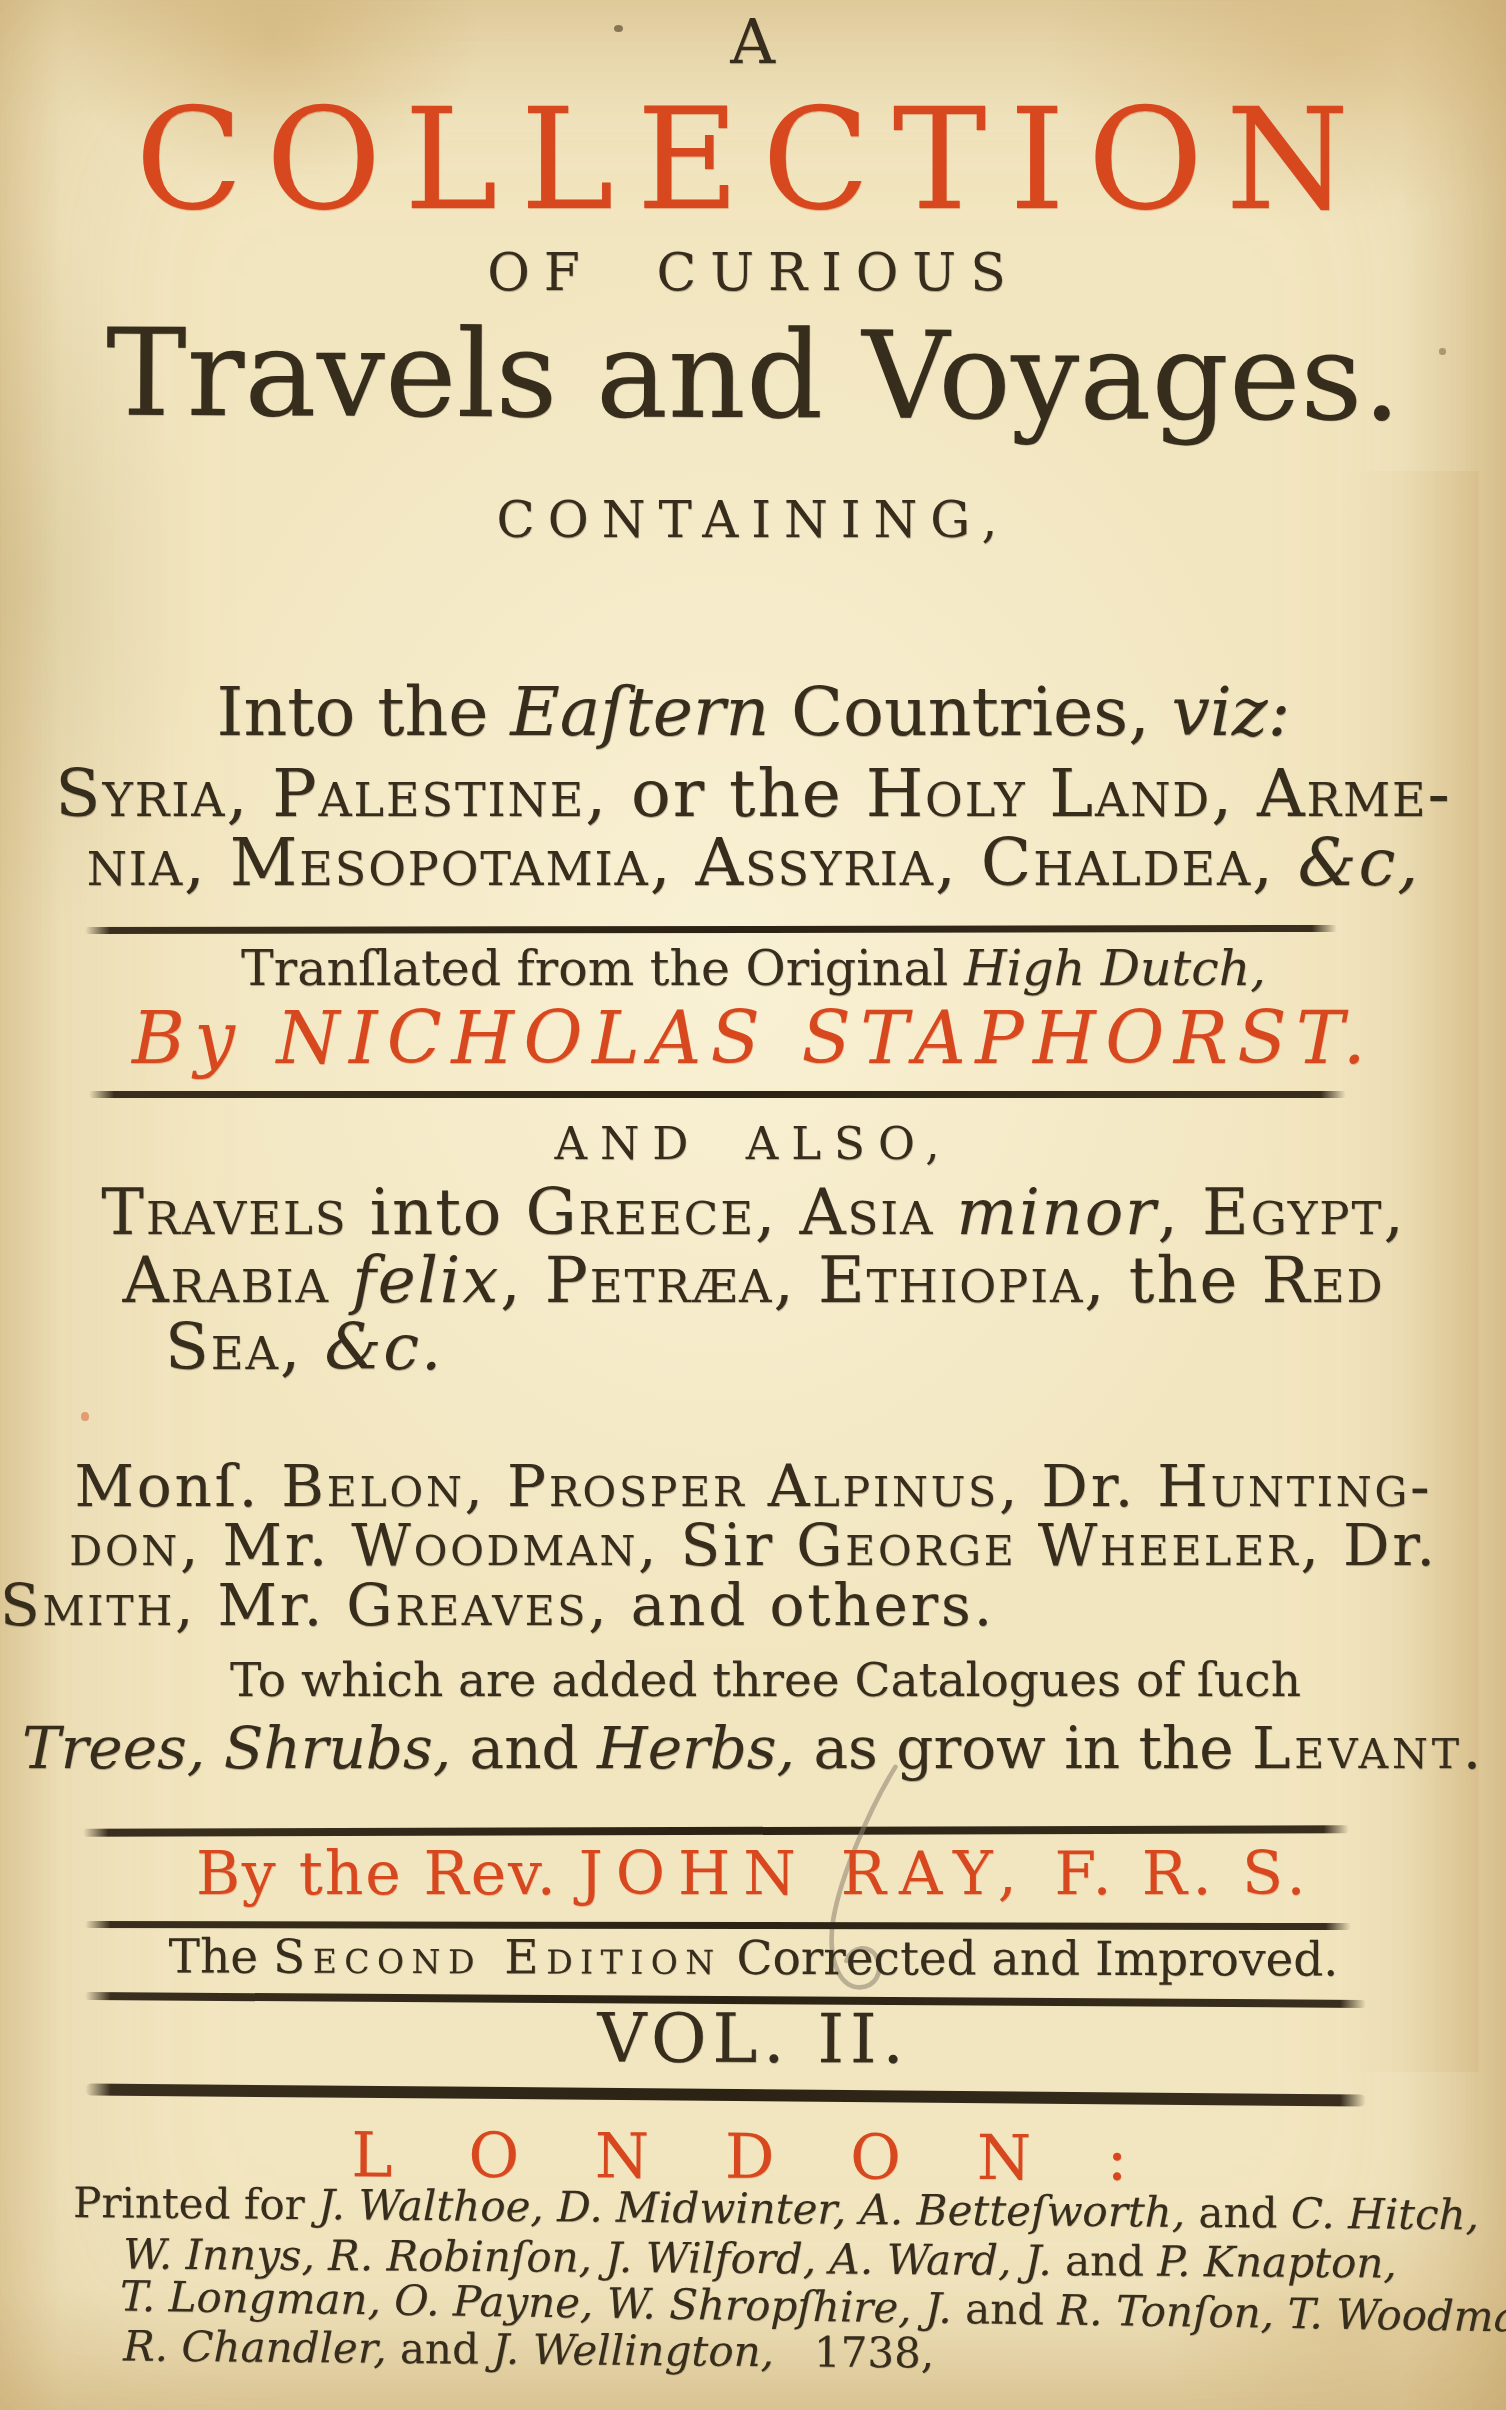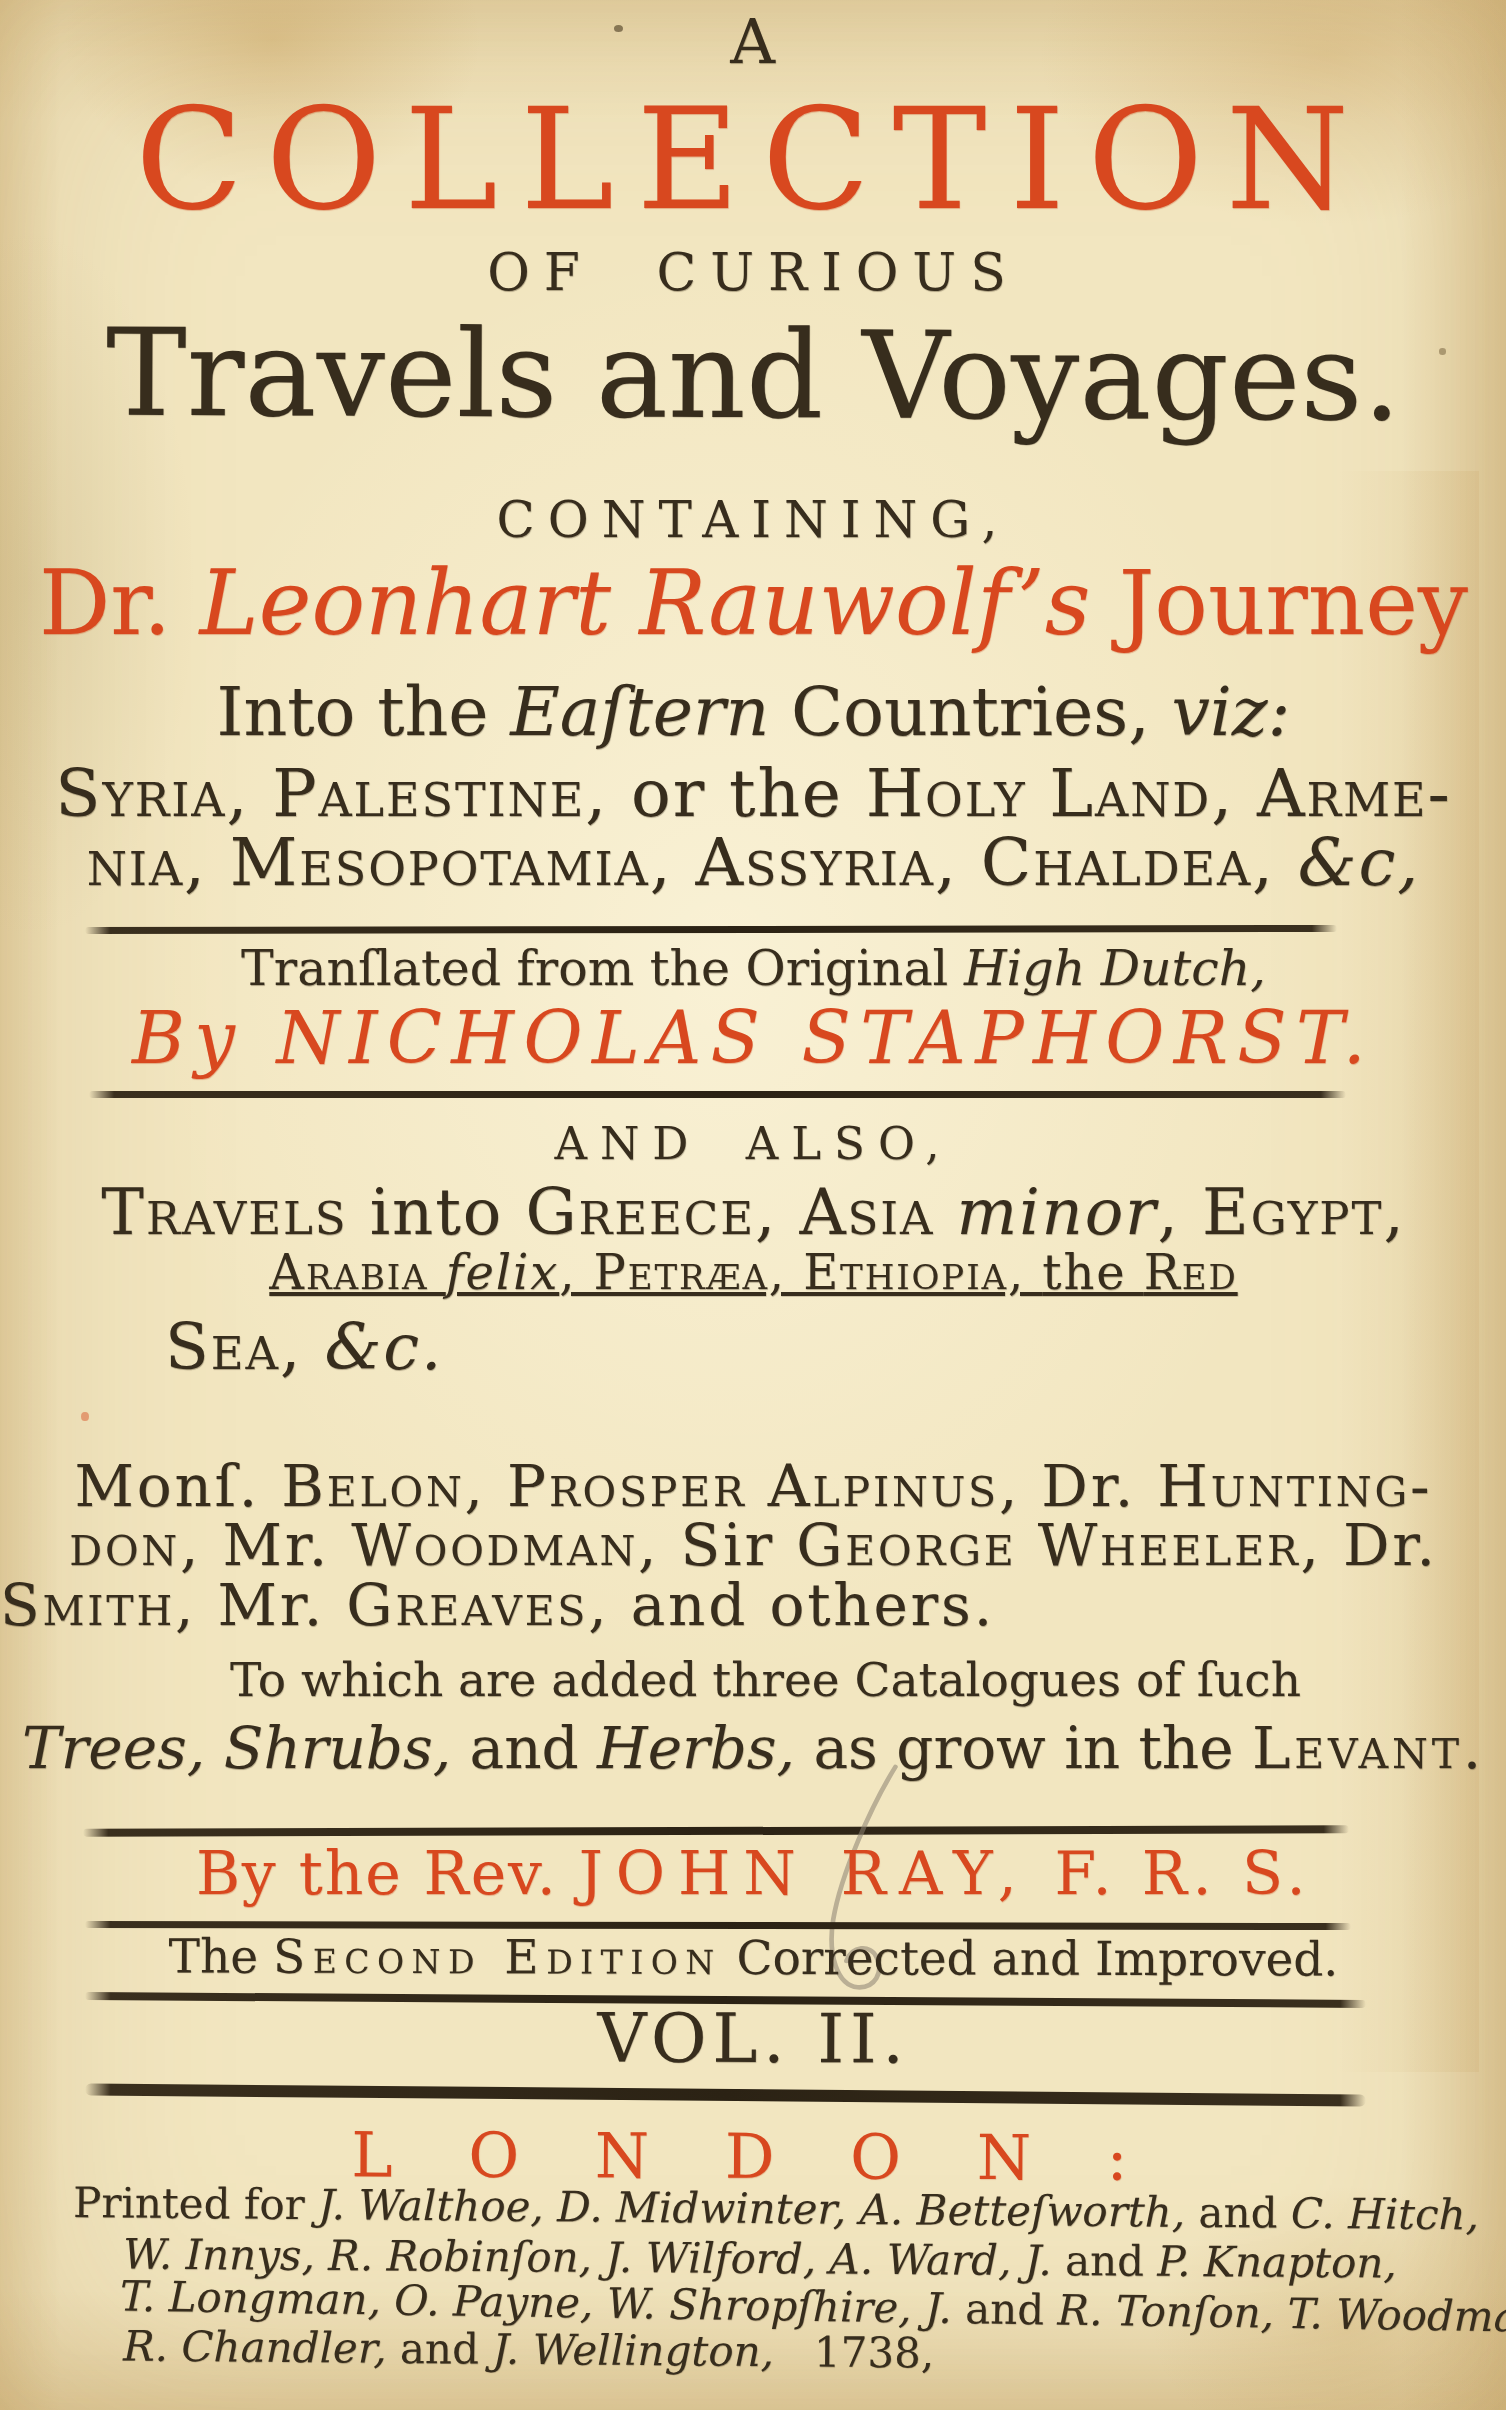--- a/index.html
+++ b/index.html
@@ -50,21 +50,21 @@
   .l-travels    {top:315px; font-size:121px;transform:rotate(.2deg);}
   .l-containing {top:495px; font-size:50px; letter-spacing:13px;}
   .l-rauwolf    {top:559px; font-size:89px;}
   .l-into       {top:678px; font-size:68px;}
   .l-regions1   {top:761px; font-size:66px; letter-spacing:1.9px;}
   .l-regions2   {top:830px; font-size:66px; letter-spacing:1.9px;}
   .l-translated {top:944px;font-size:49px;}
   .l-staphorst  {top:1002px;font-size:72px; letter-spacing:9.4px;font-style:italic;}
   .l-andalso    {top:1121px;font-size:45px; letter-spacing:13px;word-spacing:17px;}
   .l-travels2   {top:1180px;font-size:64px; letter-spacing:1.9px;}
-  .l-arabia     {top:1248px;font-size:48px; letter-spacing:1.9px;text-decoration:underline;}
+  .l-arabia     {top:1248px;font-size:64px; letter-spacing:1.9px;}
   .l-sea        {top:1315px;font-size:64px; letter-spacing:1.9px;padding-left:165px;}
   .l-collected  {top:1370px;font-size:68px;}
   .l-obs1       {top:1457px;font-size:58px; letter-spacing:2.8px;}
   .l-obs2       {top:1516px;font-size:58px; letter-spacing:2.8px;}
   .l-obs3       {top:1576px;font-size:58px; letter-spacing:2.8px;}
   .l-towhich    {top:1656px;font-size:47px;margin-left:24px;}
   .l-trees      {top:1719px;font-size:58px;}
   .l-ray        {top:1843px;font-size:60px; letter-spacing:1.9px;}
   .seg-ray-name {letter-spacing:13px;}
   .seg-ray-frs  {letter-spacing:5.6px;}
@@ -104,21 +104,20 @@
   <div class="speck speck-1"></div>
   <div class="speck speck-2"></div>
   <div class="speck speck-3"></div>
 
   <div class="ln l-a">A</div>
   <div class="ln l-collection red">COLLECTION</div>
   <div class="ln l-ofcurious">OF CURIOUS</div>
   <div class="ln l-travels">Travels and Voyages.</div>
   <div class="ln l-containing">CONTAINING,</div>
 
-  <div class="ln l-rauwolf red"><span class="rm">Dr. </span><span class="it">Leonhart Rauwolf’s </span><span class="rm">Journey</span></div>
 
   <div class="ln l-into"><span class="rm">Into the </span><span class="it">Eaſtern</span><span class="rm"> Countries, </span><span class="it">viz:</span></div>
 
   <div class="ln l-regions1"><span class="sc">Syria, Palestine, </span><span class="rm">or the </span><span class="sc">Holy Land, Arme-</span></div>
 
   <div class="ln l-regions2"><span class="sc">nia, Mesopotamia, Assyria, Chaldea, </span><span class="it">&amp;c,</span></div>
 
   <div class="rule rule-1"></div>
 
   <div class="ln l-translated"><span class="rm">Tranſlated from the Original </span><span class="it">High Dutch,</span></div>

